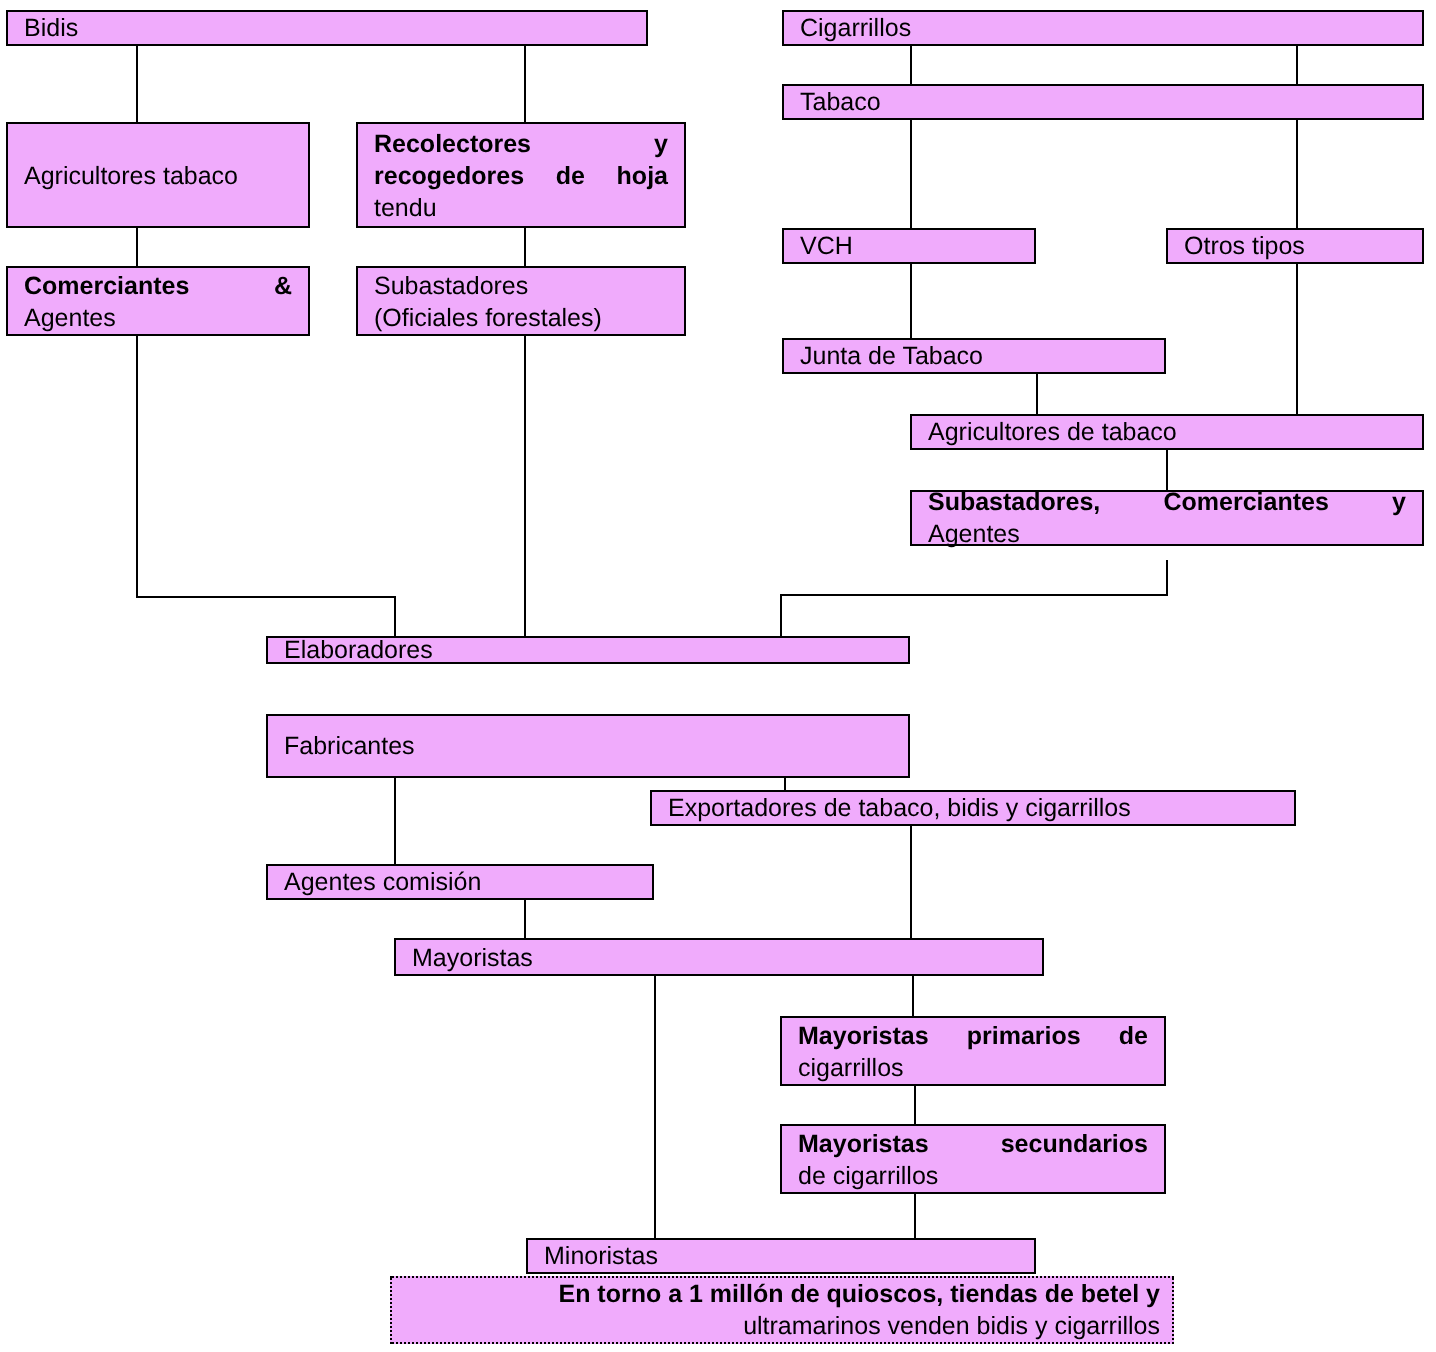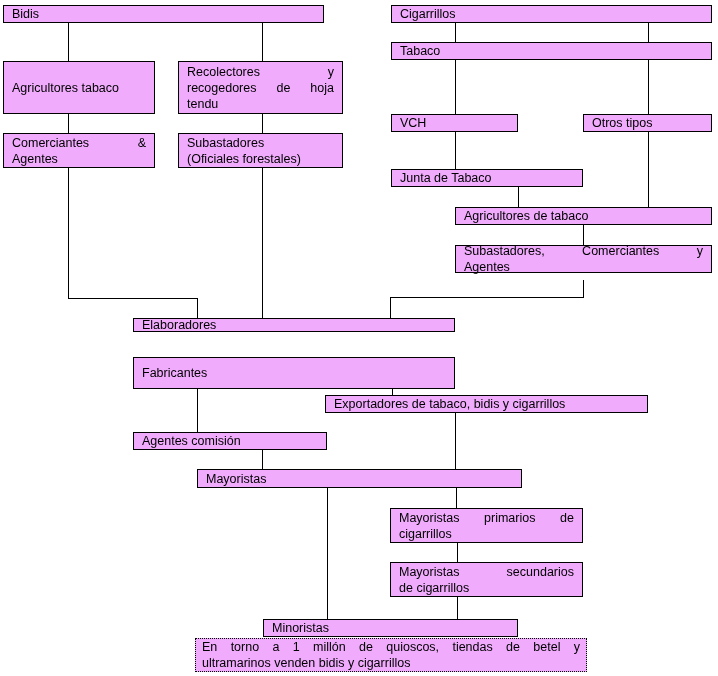--- a/index.html
+++ b/index.html
@@ -17,23 +17,23 @@
     box-sizing:border-box;
     background:#f0abfc;
     border:1px solid #000000;
     display:flex;
     flex-direction:column;
     justify-content:center;
     padding:0 8px;
     line-height:16px;
     white-space:nowrap;
   }
-  .box.dotted{border:1px dotted #000000;padding:0 6px;white-space:normal;}
+  .box.dotted{border:1px dotted #000000;padding:0 6px;white-space:normal;align-items:flex-end;}
   .ln{display:block;white-space:nowrap;}
-  .jline{text-align:justify;text-align-last:justify;white-space:normal;}
+  .jline{text-align:justify;text-align-last:justify;white-space:normal;font-weight:bold;}
   .vline,.hline{position:absolute;background:#000000;}
   .vline{width:1px;}
   .hline{height:1px;}
 </style>
 </head>
 <body>
 
 <div id="canvas">
 
   <div class="vline" style="left:68px;top:23px;height:38px"></div>

